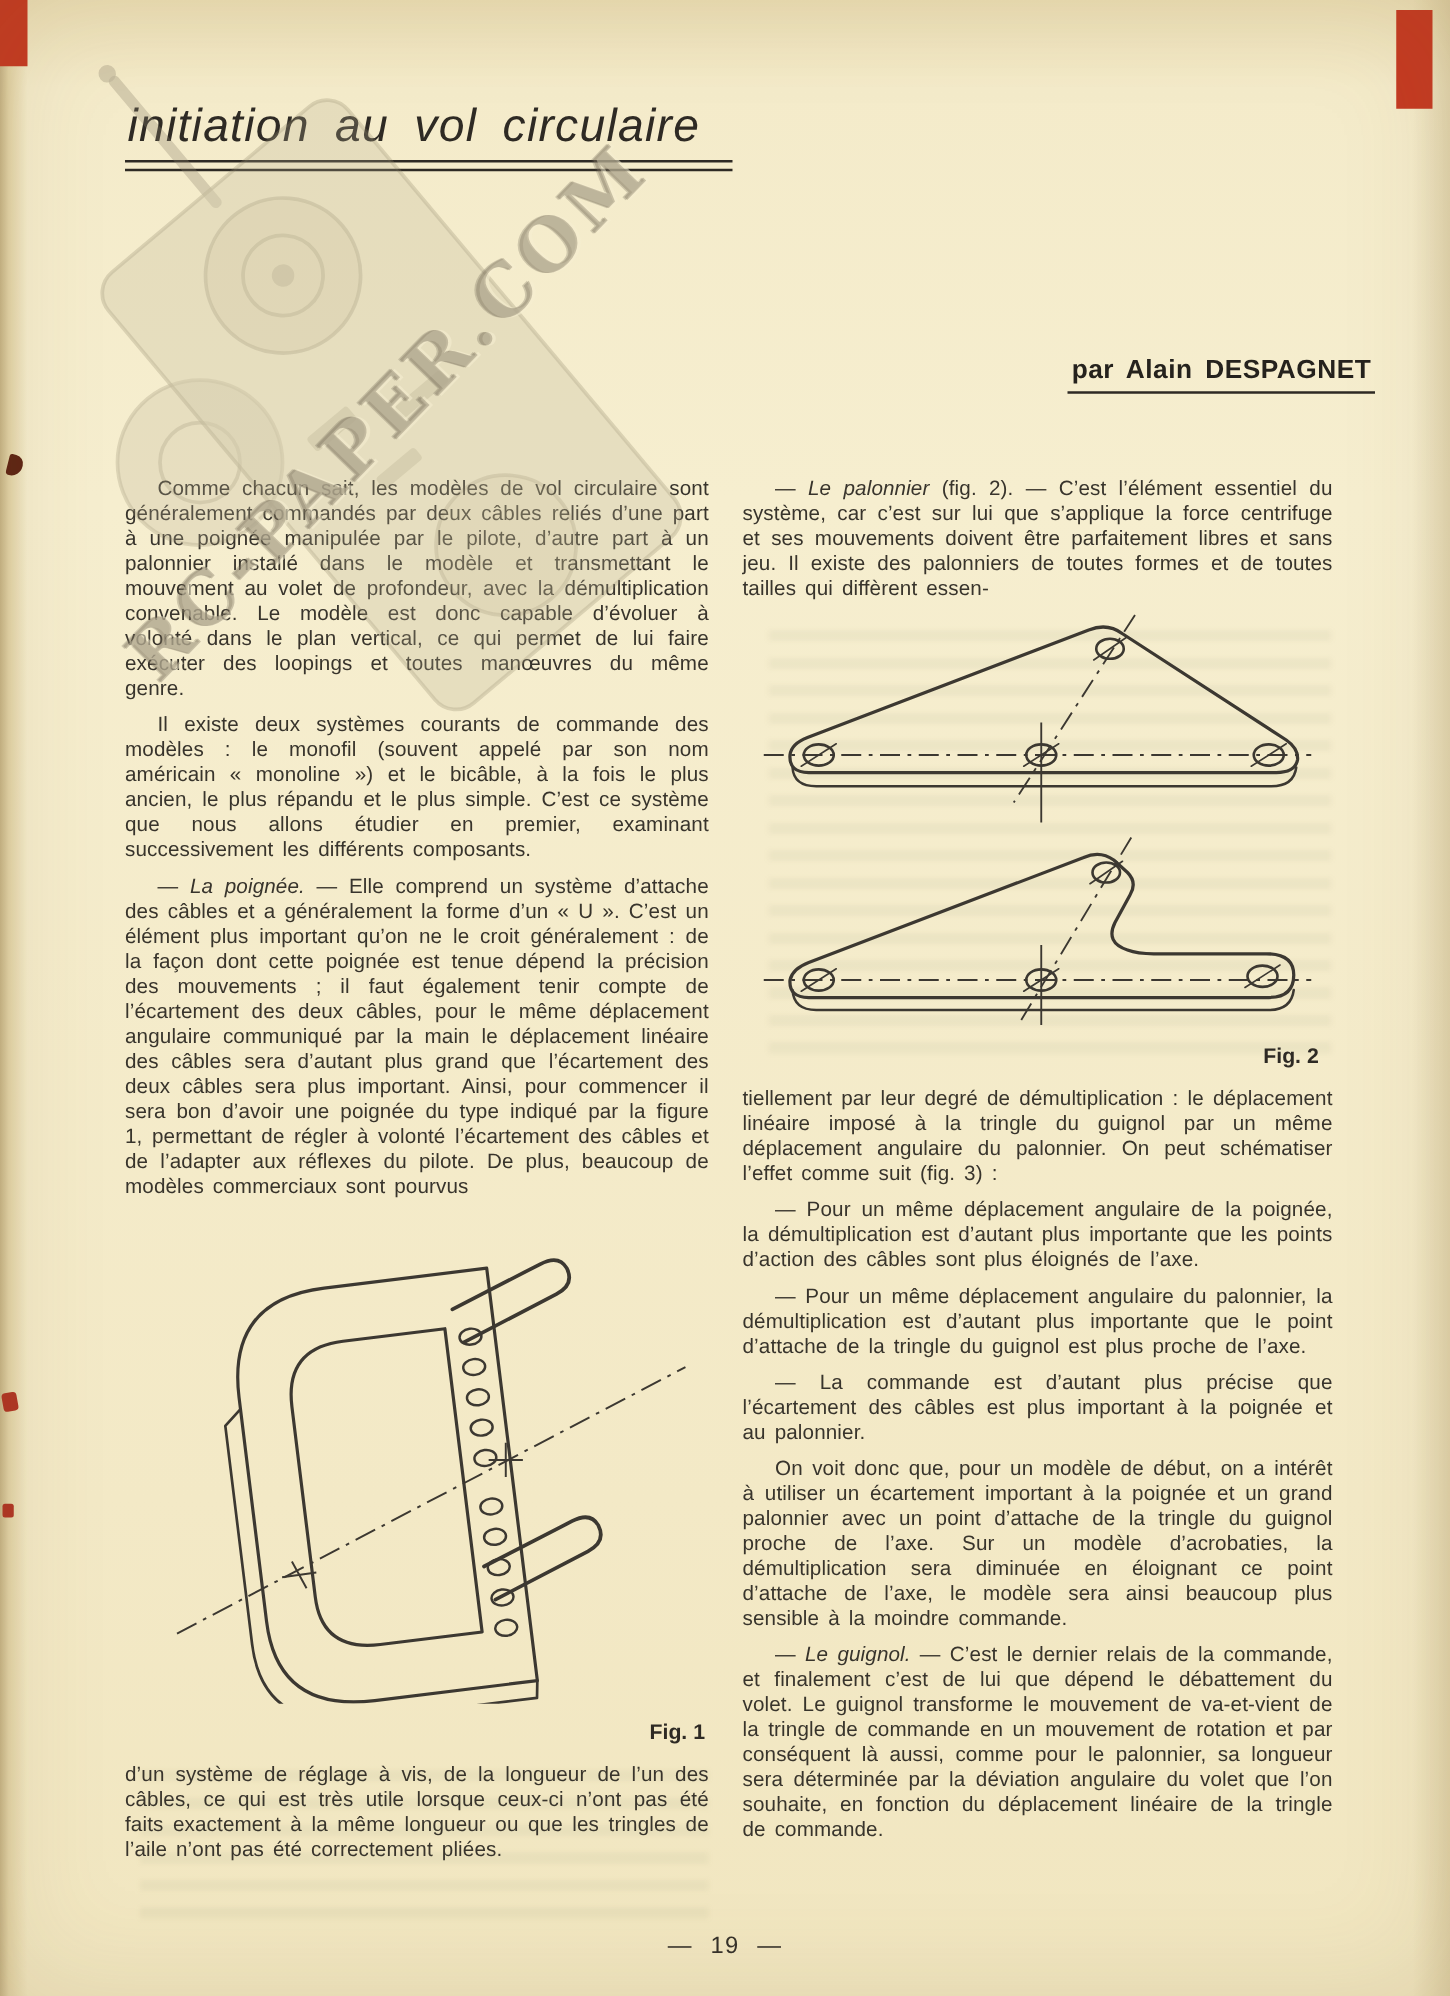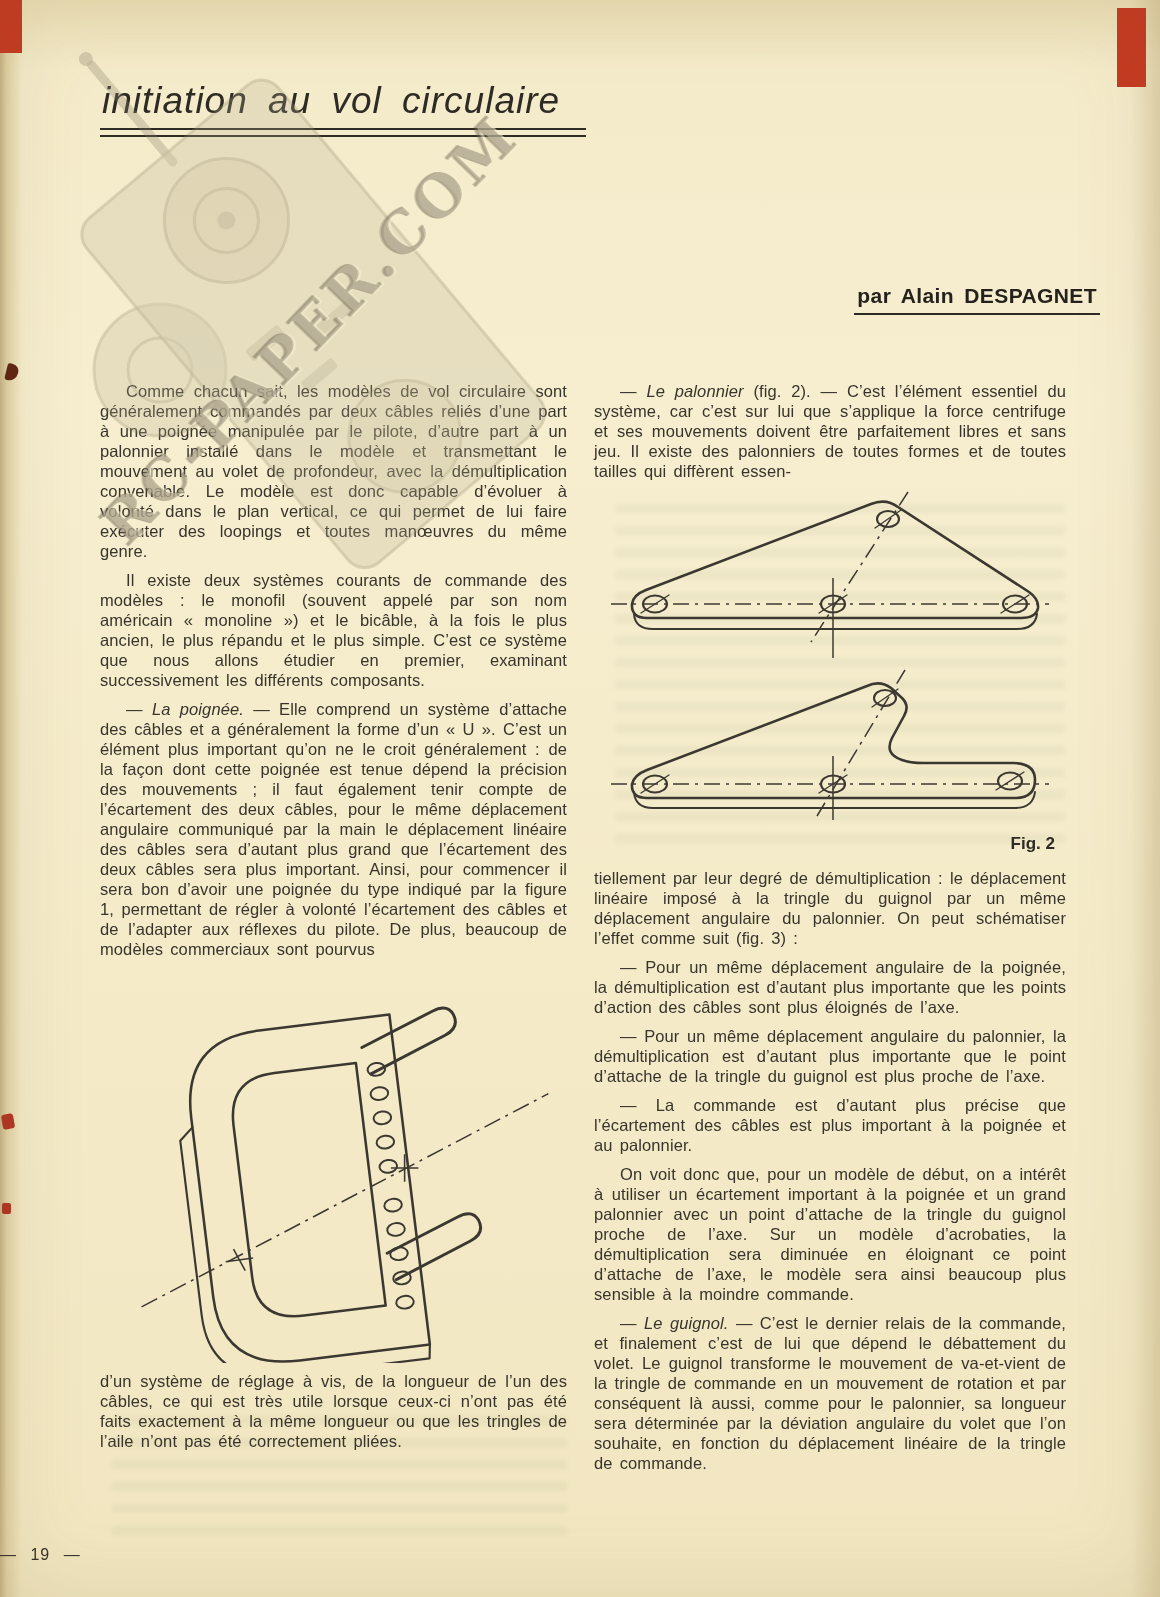--- a/index.html
+++ b/index.html
@@ -34,21 +34,21 @@
   .wm-text{left:50px;top:140px;width:520px;height:380px;z-index:5;display:flex;
     align-items:center;justify-content:center;pointer-events:none;}
   .wm-text span{display:block;transform:rotate(-46deg);font-family:"DejaVu Serif",serif;
     font-weight:bold;font-size:58px;letter-spacing:4px;color:rgba(125,115,94,.38);
     text-shadow:2px 2px 0 rgba(246,238,210,.55), -1px -1px 0 rgba(95,87,70,.25);white-space:nowrap;}
   .wm-img{left:10px;top:40px;z-index:4;opacity:.5;pointer-events:none;}
   .ghost{z-index:1;pointer-events:none;filter:blur(2px);
     background:repeating-linear-gradient(0deg,rgba(105,120,82,.06) 0 9px,rgba(0,0,0,0) 9px 22px);}
   .g1{left:615px;top:498px;width:450px;height:345px;}
   .g2{left:112px;top:1415px;width:455px;height:120px;}
-  .footer{left:0;top:1546px;width:1160px;font-size:16px;
+  .footer{left:0;top:1546px;width:1160px;text-align:center;font-size:19px;
     letter-spacing:1px;word-spacing:8px;color:#35312a;z-index:3;}
   .mark{z-index:8;}
   .mark-tl{left:0;top:0;width:22px;height:53px;background:#c53a22;}
   .mark-tr{left:1117px;top:8px;width:29px;height:79px;background:#c53a22;}
   .speck1{left:6px;top:364px;width:12px;height:17px;background:#5e2414;border-radius:2px 7px 9px 3px;transform:rotate(14deg);}
   .speck2{left:2px;top:1114px;width:12px;height:15px;background:#b03524;border-radius:3px;transform:rotate(-10deg);}
   .speck3{left:2px;top:1203px;width:9px;height:11px;background:#b03524;border-radius:2px;}
 </style>
 </head>
 <body>
@@ -121,20 +121,21 @@
           </g>
 
           <path d="M 266 108 L 346 78 Q 362 72 357 58 Q 352 46 336 52 L 260 80" stroke-width="3"></path>
           <path d="M 266 320 L 346 290 Q 362 284 357 270 Q 352 258 336 264 L 260 292" stroke-width="3"></path>
         </g>
 
         <path d="M 18 342 L 434 124" class="lineart" stroke-width="1.6" stroke-dasharray="18 6 3 6"></path>
         <path d="M 112 283 L 124 305 M 104 296 L 132 292" class="lineart" stroke-width="1.6"></path>
         <path d="M 287 186 L 287 214 M 273 200 L 301 200" class="lineart" stroke-width="1.6"></path>
       </svg>
+      <figcaption class="figcap">Fig. 1</figcaption>
     </figure>
 
     <p><span>d’un système de réglage à vis, de la longueur de l’un des câbles, ce qui est très utile lorsque ceux-ci n’ont pas été faits exactement à la même longueur ou que les tringles de l’aile n’ont pas été correctement pliées.</span></p>
   </div>
 
   <div id="col2" class="abs col">
     <p class="ind"><span>— </span><i>Le palonnier</i><span> (fig. 2). — C’est l’élément essentiel du système, car c’est sur lui que s’applique la force centrifuge et ses mouvements doivent être parfaitement libres et sans jeu. Il existe des palonniers de toutes formes et de toutes tailles qui diffèrent essen-</span></p>
 
     <figure id="fig2">
       <svg width="450" height="332" viewBox="0 0 450 332">

